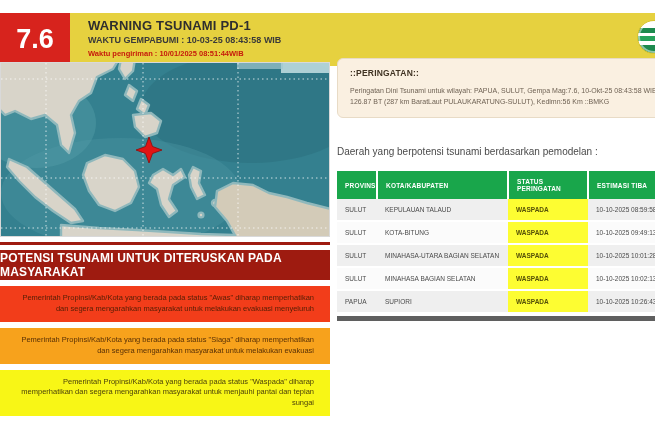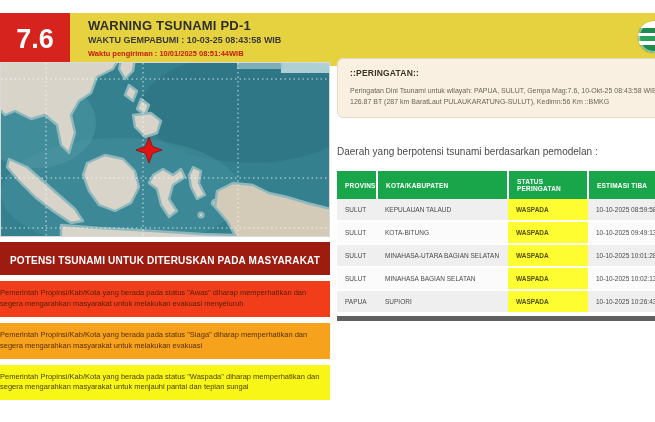--- a/index.html
+++ b/index.html
@@ -20,25 +20,25 @@
   .bmkg-logo{position:absolute;right:-16px;top:7px;width:32px;height:32px;border-radius:50%;
     background:linear-gradient(#ffffff 0 22%, #1d8a4e 22% 36%, #ffffff 36% 48%, #27a35c 48% 64%, #ffffff 64% 76%, #1d8a4e 76% 100%);
     border:1px solid #d8c432;box-shadow:0 0 0 2px rgba(255,255,255,.5) inset;}
   
   .left-col{position:absolute;top:62px;left:0;width:330px;}
   .map-card{border:1px solid #d9d9d9;background:#fff;box-sizing:border-box;}
   .map-title{height:22px;display:flex;align-items:center;justify-content:center;
     font-size:7.5px;font-weight:bold;color:#26323c;}
   .map-wrap{width:328px;height:173px;overflow:hidden;line-height:0;}
   .divider{height:3px;background:#9E1B10;margin-top:5px;}
-  .potensi-banner{height:30px;background:#9E1B10;color:#ffffff;
+  .potensi-banner{margin-top:5px;height:30px;background:#9E1B10;color:#ffffff;
     display:flex;align-items:center;justify-content:center;
-    font-size:10px;font-weight:bold;letter-spacing:.2px;}
+    font-size:12px;font-weight:bold;letter-spacing:.2px;}
   .saran-heading{margin-top:8px;text-align:center;font-size:7.5px;color:#4a4a4a;}
-  .advisory{margin-top:6px;padding:7px 0;box-sizing:border-box;text-align:left;
+  .advisory{margin-top:6px;padding:7px 16px;box-sizing:border-box;text-align:right;
     font-size:7.5px;line-height:1.45;color:rgba(55,25,0,0.85);}
   .advisory.waspada{color:#4d430a;}
   
   .right-col{position:absolute;top:58px;left:337px;width:318px;height:304px;overflow:hidden;}
   .warning-box{width:389px;box-sizing:border-box;background:#FAF0E1;border:1px solid #E8DBC6;
     border-radius:6px;padding:9px 12px 10px 12px;}
   .warning-heading{font-size:8.5px;font-weight:bold;color:#3f3222;letter-spacing:.2px;}
   .warning-body{margin-top:7px;font-size:7px;line-height:1.6;color:#6f6254;width:365px;}
   .daerah-heading{margin-top:28px;font-size:10px;color:#4a4a4a;}
   table.tsunami{border-collapse:collapse;margin-top:14px;table-layout:fixed;width:361px;}

